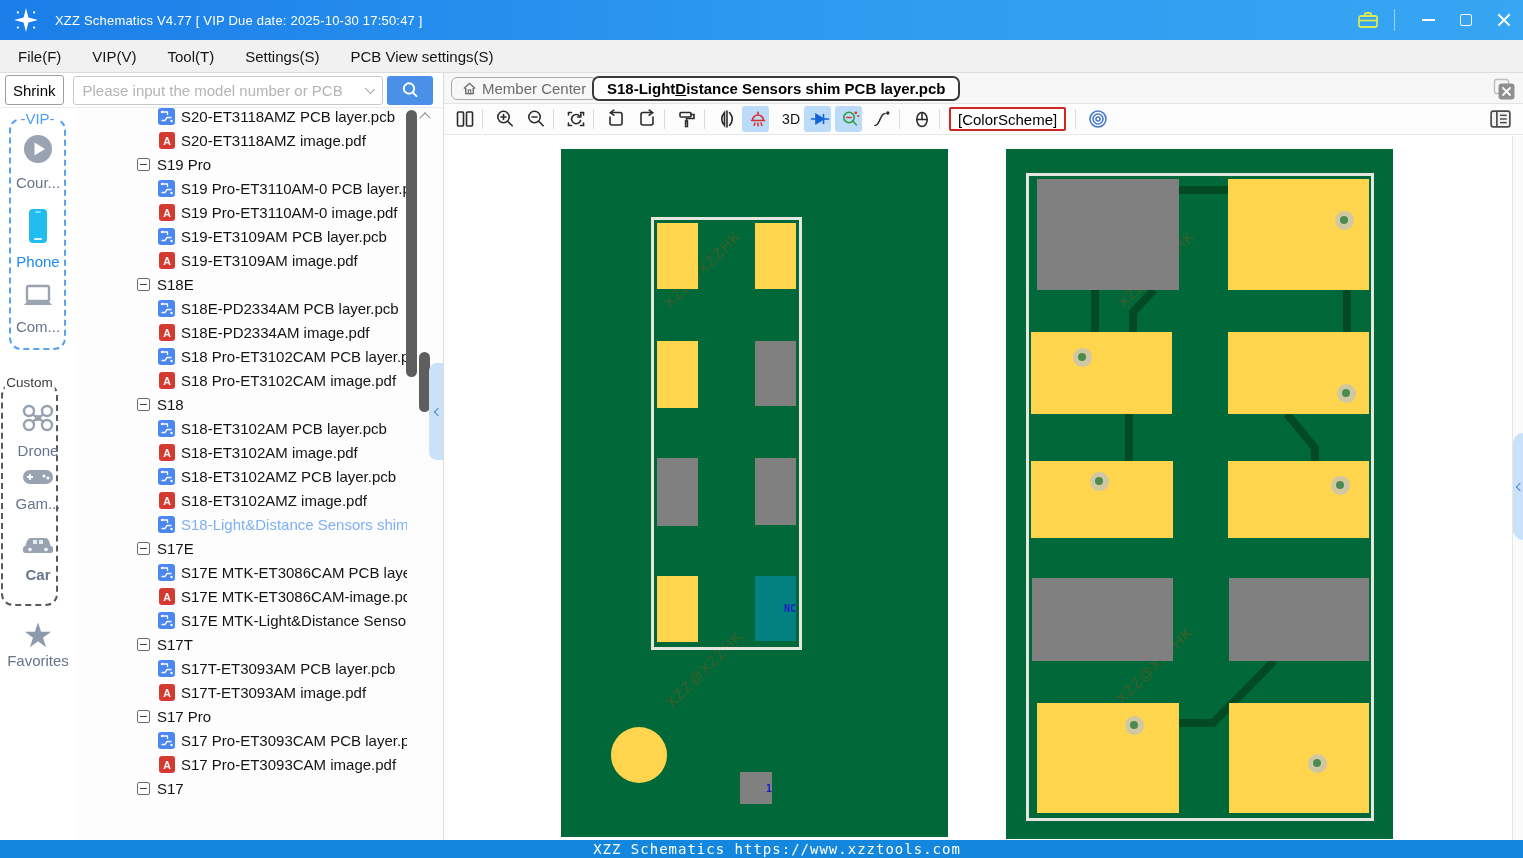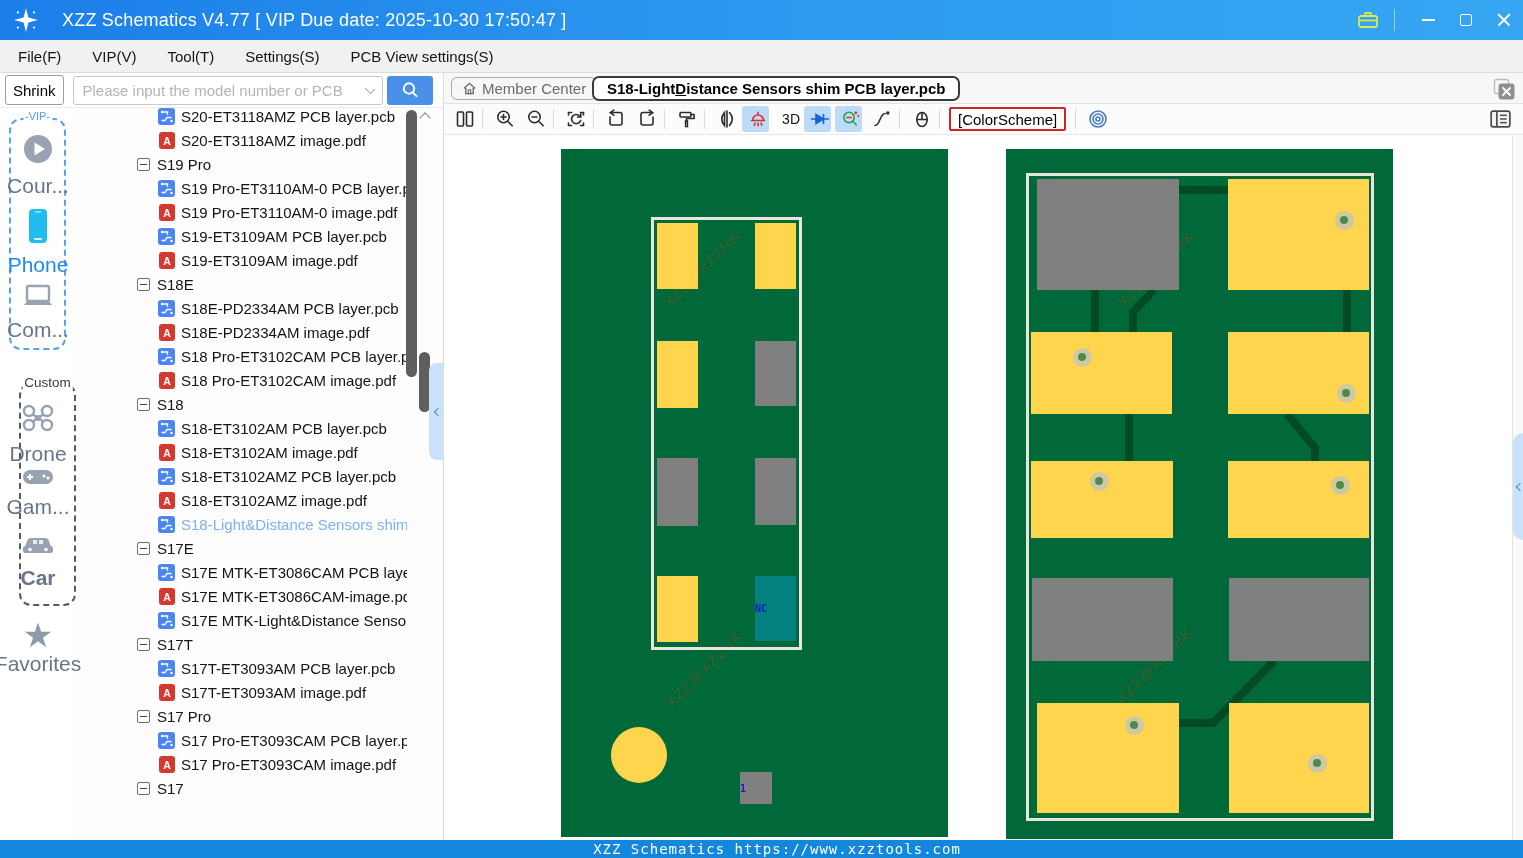--- a/index.html
+++ b/index.html
@@ -4,21 +4,21 @@
 <style>
   * { margin:0; padding:0; box-sizing:border-box; }
   body { background:#444; font-family:"Liberation Sans", sans-serif; }
   .app { position:relative; width:1523px; height:858px; background:#fff; overflow:hidden; }
 
   
   .titlebar { position:absolute; left:0; top:0; width:1523px; height:40px;
     background:linear-gradient(90deg,#1B7EE9 0%, #2E9BF0 55%, #36A6F3 100%);
     display:flex; align-items:center; }
   .app-logo { margin-left:13px; width:26px; height:26px; }
-  .app-title { color:#fff; font-size:18px; margin-left:23px; letter-spacing:.2px; }
+  .app-title { color:#fff; font-size:13px; margin-left:16px; letter-spacing:.2px; }
   .tb-right { position:absolute; right:0; top:0; height:40px; display:flex; align-items:center; }
   .vipcase { width:24px; height:22px; margin-right:14px; }
   .tb-sep { width:1px; height:22px; background:rgba(255,255,255,.5); margin-right:14px; }
   .winbtn { width:38px; height:40px; display:flex; align-items:center; justify-content:center; }
   .min-glyph { width:13px; height:2px; background:#fff; }
   .max-glyph { width:12px; height:12px; border:1.6px solid #fff; border-radius:2px; }
   .close-glyph { position:relative; width:14px; height:14px; }
   .close-glyph::before,.close-glyph::after { content:""; position:absolute; left:-1px; top:6px; width:16px; height:1.8px; background:#fff; }
   .close-glyph::before { transform:rotate(45deg); } .close-glyph::after { transform:rotate(-45deg); }
 
@@ -39,27 +39,27 @@
   .chev-down { position:absolute; right:9px; top:9px; width:8px; height:8px; border-right:1.8px solid #9a9a9a;
     border-bottom:1.8px solid #9a9a9a; transform:rotate(45deg) scale(1,.8); }
   .search-btn { margin-left:4px; width:46px; height:29px; background:#4A90E8; border:none; border-radius:3px;
     display:flex; align-items:center; justify-content:center; }
 
   
   .leftbg { position:absolute; left:0; top:73px; width:443px; height:767px; background:#FDFDFD; }
   .sidebar { position:absolute; left:0; top:108px; width:76px; height:732px; background:#FFF; }
   .dash-box { position:absolute; border-radius:12px; }
   .vip-box { left:9px; top:10px; width:57px; height:232px; border:2px dashed #58A2F4; }
-  .custom-box { left:19px; top:275px; width:57px; height:223px; border:2px dashed #5A5A5A; }
+  .custom-box { left:1px; top:275px; width:57px; height:223px; border:2px dashed #5A5A5A; }
   .box-label { position:absolute; top:-10px; left:50%; transform:translateX(-50%); background:#fff; padding:0 2px;
-    font-size:11px; white-space:nowrap; }
+    font-size:15px; white-space:nowrap; }
   .vip-box .box-label { color:#4D9DF5; }
   .custom-box .box-label { color:#3A3A3A; font-size:13.5px; }
   .side-item { position:absolute; left:0; width:100%; display:flex; flex-direction:column; align-items:center; gap:5px; }
-  .side-label { font-size:21px; color:#66748C; }
+  .side-label { font-size:15px; color:#66748C; }
   .fav-item { position:absolute; left:0; top:510px; width:76px; display:flex; flex-direction:column; align-items:center; }
   .fav-star { font-size:34px; color:#8D9AAB; line-height:34px; }
 
   
   .tree { position:absolute; left:0; top:104px; width:407px; height:736px; overflow:hidden; z-index:10; }
   .trow { height:24px; display:flex; align-items:center; white-space:nowrap; font-size:15px; color:#141414; }
   .trow.group { padding-left:137px; }
   .trow.leaf { padding-left:158px; }
   .trow.sel { color:#7FB0F5; }
   .expander { width:13px; height:13px; border:1px solid #6d6d6d; border-radius:2px; margin-right:7px;
@@ -100,21 +100,21 @@
   .panel-ico { position:absolute; right:10px; top:3px; }
 
   .canvas { position:absolute; left:0; top:63px; width:1069px; height:704px; background:#fff; overflow:hidden; }
   .rightstrip { position:absolute; right:0; top:63px; width:11px; height:704px; background:#FAFAFA; border-left:1px solid #E5E5E5; }
 
   
   .board { position:absolute; overflow:hidden; }
   .wm { position:absolute; font-size:15px; letter-spacing:1px; color:rgba(110,85,30,.55);
     transform:translate(-50%,-50%) rotate(-45deg); white-space:nowrap; z-index:1; }
   .traces { position:absolute; left:0; top:0; z-index:2; }
-  .pad { position:absolute; z-index:3; display:flex; align-items:center; justify-content:flex-start; }
+  .pad { position:absolute; z-index:3; display:flex; align-items:center; justify-content:flex-end; }
   .pad-label { font-family:"DejaVu Sans Mono", monospace; font-size:10px; font-weight:bold; color:#1A1ACC; }
   .outline { position:absolute; border:3px solid #E4E6DF; z-index:5; pointer-events:none; }
   .via { position:absolute; width:19px; height:19px; border-radius:50%; z-index:4; display:flex; align-items:center; justify-content:center; }
   .via-inner { width:8px; height:8px; border-radius:50%; }
   .bcircle { position:absolute; border-radius:50%; z-index:3; }
 
   
   .statusbar { position:absolute; left:0; top:840px; width:1523px; height:18px; background:#1287DD;
     display:flex; align-items:center; justify-content:center;padding-left:31px; }
   .status-text { color:#fff; font-family:"DejaVu Sans Mono", monospace; font-size:14px; letter-spacing:1px; }

